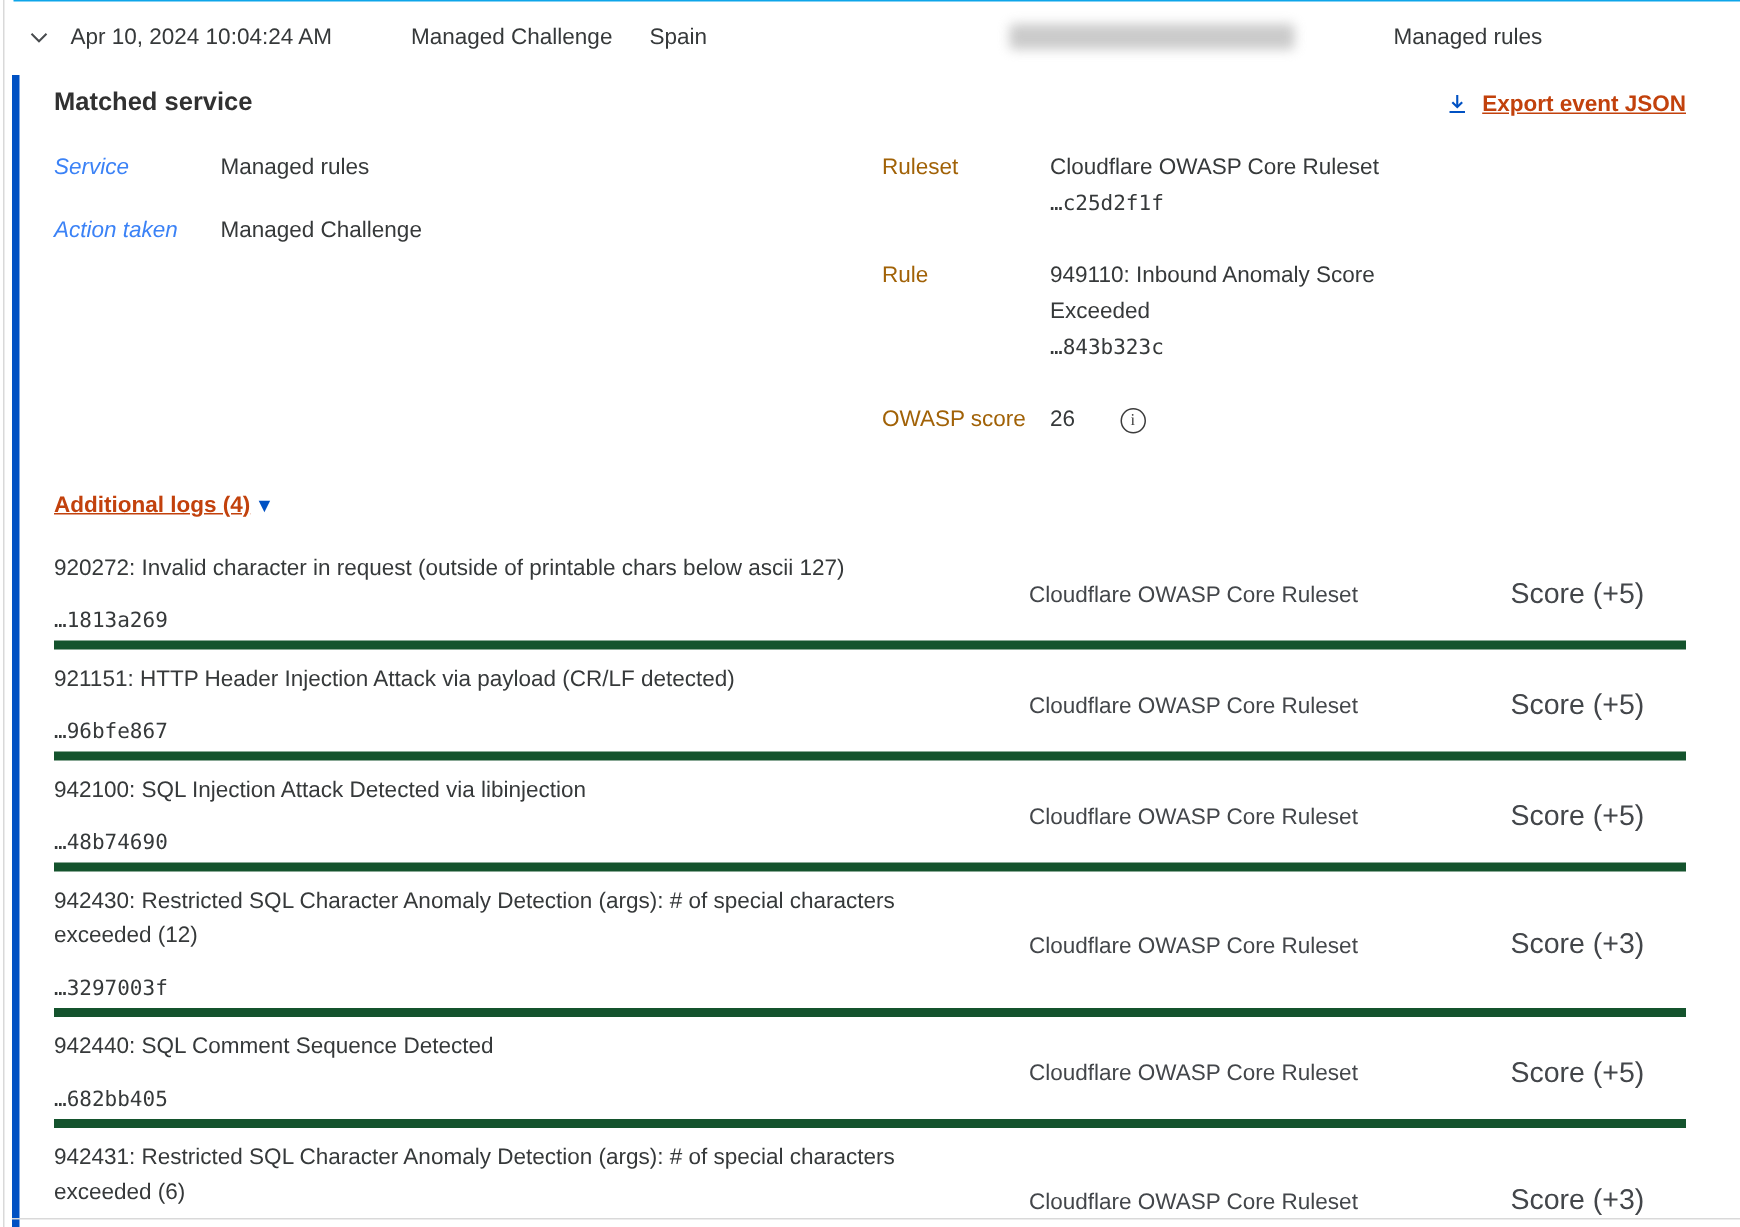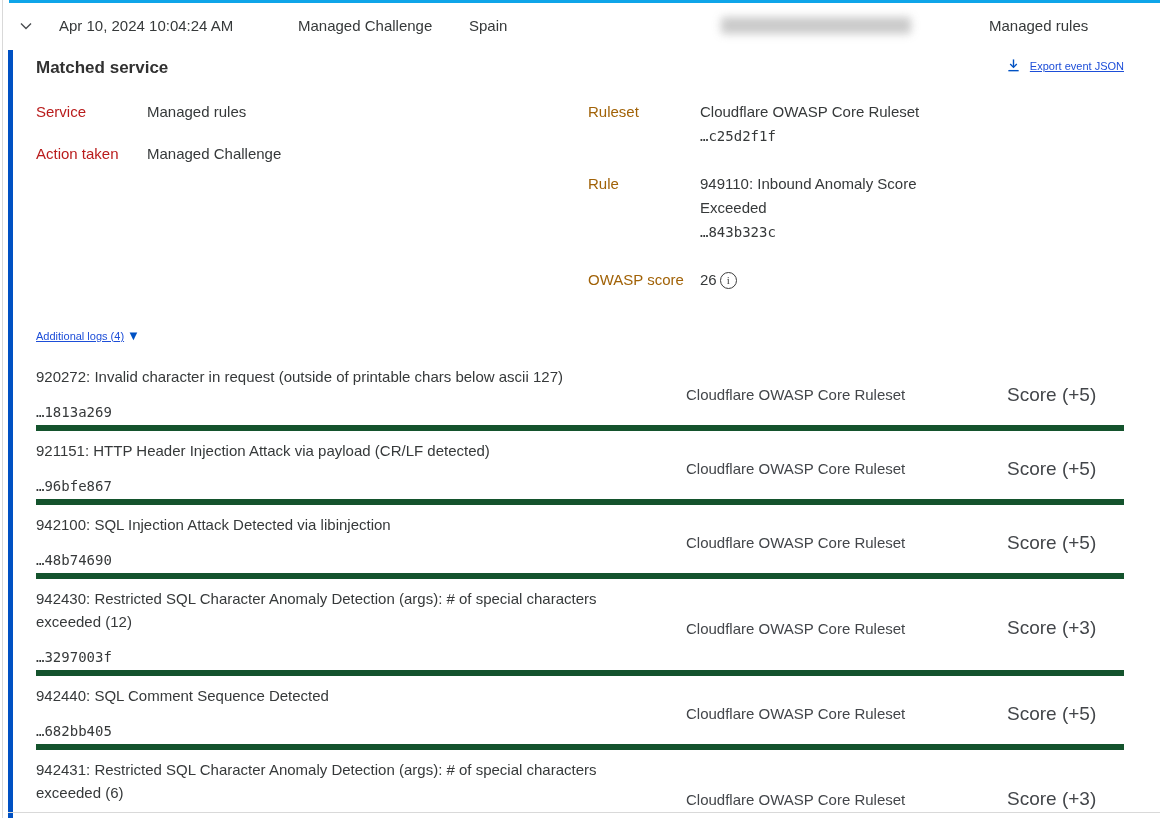--- a/index.html
+++ b/index.html
@@ -13,72 +13,72 @@
   }
   .edge-left {
     position: absolute; left: 2px; top: 0; bottom: 0;
     width: 1px; background: #d9d9d9;
   }
   .page { position: absolute; left: 3px; top: 0; right: 0; }
 
   
   .row-header {
     height: 48px;
-    border-top: 3px solid #0ea5e9;
+    border-top: 1px solid #0ea5e9;
     margin-left: 6px;
     display: flex; align-items: center;
     padding-left: 10px;
     font-size: 15px;
     cursor: pointer;
-    gap: 12px;
   }
   .chev-wrap { width: 28px; display: flex; align-items: center; }
   .hdr-timestamp { width: 227px; }
   .hdr-action   { width: 159px; }
   .hdr-country  { width: 240px; }
   .hdr-redacted {
     width: 190px; height: 17px;
     background: #b9b9b9; border-radius: 3px;
     filter: blur(4px); opacity: .75;
   }
   .hdr-service { margin-left: 66px; }
 
   
   .detail { position: relative; padding: 0 0 0 33px; }
   .accent-bar {
     position: absolute; left: 5px; top: 2px; bottom: 8px;
     width: 5px; background: #0051c3;
   }
   .detail-head {
-    display: flex; justify-content: space-between; align-items: flex-start;
+    display: flex; justify-content: space-between; align-items: flex-end;
     padding: 10px 36px 0 0;
   }
   .detail-title { font-size: 17px; font-weight: bold; color: #313131; }
   .link {
-    color: #1d4ed8; text-decoration: underline; cursor: pointer;
-    font-size: 11px;
+    color: #c2410c; text-decoration: underline; cursor: pointer;
+    font-size: 15px;
+    font-weight: bold;
   }
   .export-link { display: inline-flex; align-items: center; gap: 9px; }
   .export-link svg { flex: 0 0 auto; }
 
   
   .fields { display: flex; margin-top: 22px; }
   .col-left { width: 552px; }
   .field-l { display: flex; margin-bottom: 18px; line-height: 24px; }
-  .field-l .lbl { width: 111px; color: #b91c1c; }
+  .field-l .lbl { width: 111px; color: #3b82f6; font-style: italic; }
   .col-right { width: 560px; }
   .field-r { display: flex; margin-bottom: 24px; line-height: 24px; }
   .field-r .lbl { width: 112px; color: #a16207; flex: 0 0 auto; }
   .field-r .val { width: 245px; }
   .lbl, .val, .field-l div { font-size: 15px; }
   .mono {
     font-family: "DejaVu Sans Mono", monospace;
     font-size: 14px; color: #36393a;
   }
-  .owasp-row { display: flex; align-items: center; gap: 1px; }
+  .owasp-row { display: flex; align-items: center; gap: 28px; }
   .info-icon {
     display: inline-flex; align-items: center; justify-content: center;
     width: 17px; height: 17px; border: 1.4px solid #3c3c3c; border-radius: 50%;
     font-family: "Liberation Serif", serif;
     font-size: 11px; color: #3c3c3c; cursor: pointer;
     margin-left: 2px;
   }
 
   
   .addl-row { margin-top: 12px; display: flex; align-items: center; }

